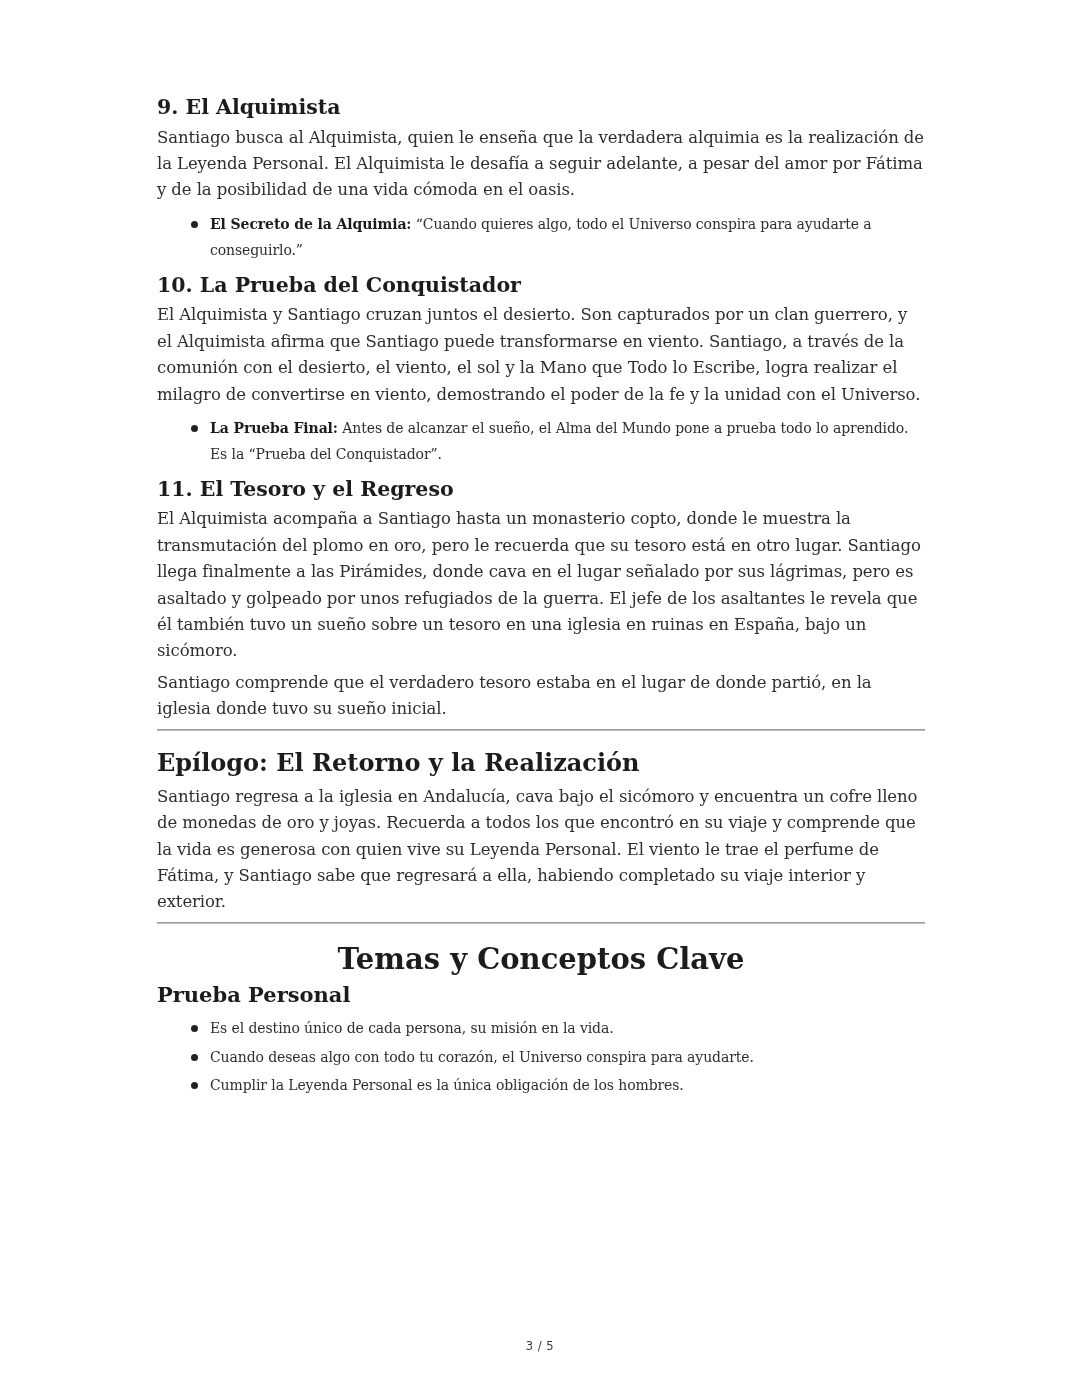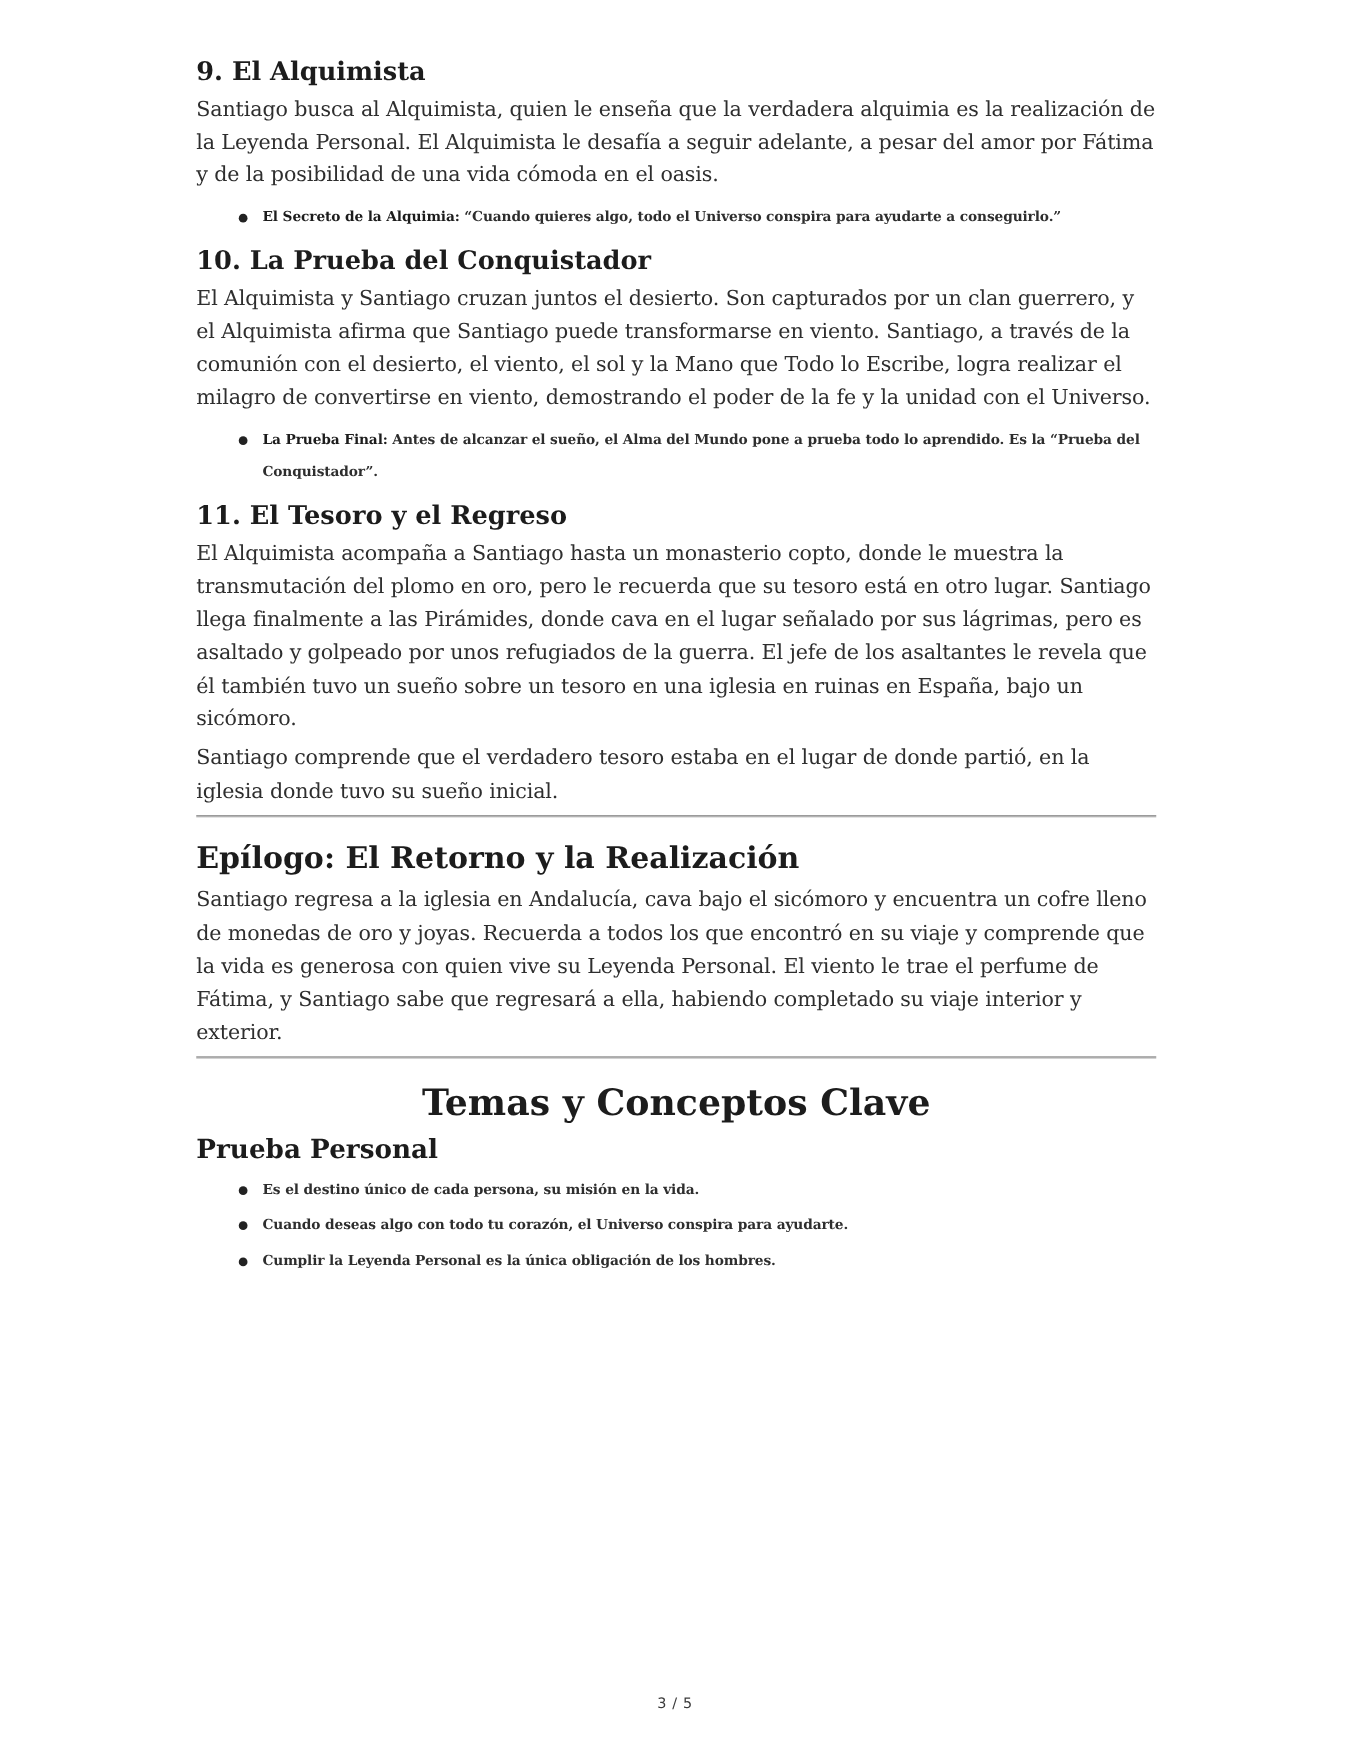--- a/index.html
+++ b/index.html
@@ -12,21 +12,21 @@
     width: 1080px;
     height: 1397px;
     background: #ffffff;
     font-family: "DejaVu Serif", serif;
     color: #2e2e2e;
     overflow: hidden;
   }
   .content {
     margin-left: 157px;
     width: 768px;
-    padding-top: 44px;
+    padding-top: 94px;
     box-sizing: content-box;
   }
   h1, h2, h3 {
     color: #1c1c1c;
     font-weight: bold;
     font-family: "DejaVu Serif", serif;
   }
   h3.section-heading {
     font-size: 20.5px;
     line-height: 1.3;
@@ -41,25 +41,24 @@
     letter-spacing: -0.1px;
     margin: 0 0 5px 0;
   }
   ul.bullet-list {
     margin: 7px 0 7px 0;
     padding: 0 0 0 53px;
     list-style: none;
   }
   ul.bullet-list li {
     position: relative;
-    font-size: 11px;
+    font-size: 14px;
     line-height: 26.4px;
     letter-spacing: -0.1px;
     margin: 0 0 2px 0;
-    font-weight: bold;
   }
   ul.bullet-list li::before {
     content: "";
     position: absolute;
     left: -19px;
     top: 10px;
     width: 7px;
     height: 7px;
     border-radius: 50%;
     background: #222222;
@@ -86,21 +85,21 @@
   }
   h3.subsection-heading {
     font-size: 21px;
     line-height: 1.3;
     margin: 2px 0 2px 0;
   }
   .footer {
     position: absolute;
     left: 0;
     right: 0;
-    bottom: 28px;
+    bottom: 44px;
     text-align: center;
     font-family: "DejaVu Sans", sans-serif;
     font-size: 11.5px;
     color: #3a3a3a;
     letter-spacing: 0.5px;
   }
 </style>
 </head>
 <body>
 

